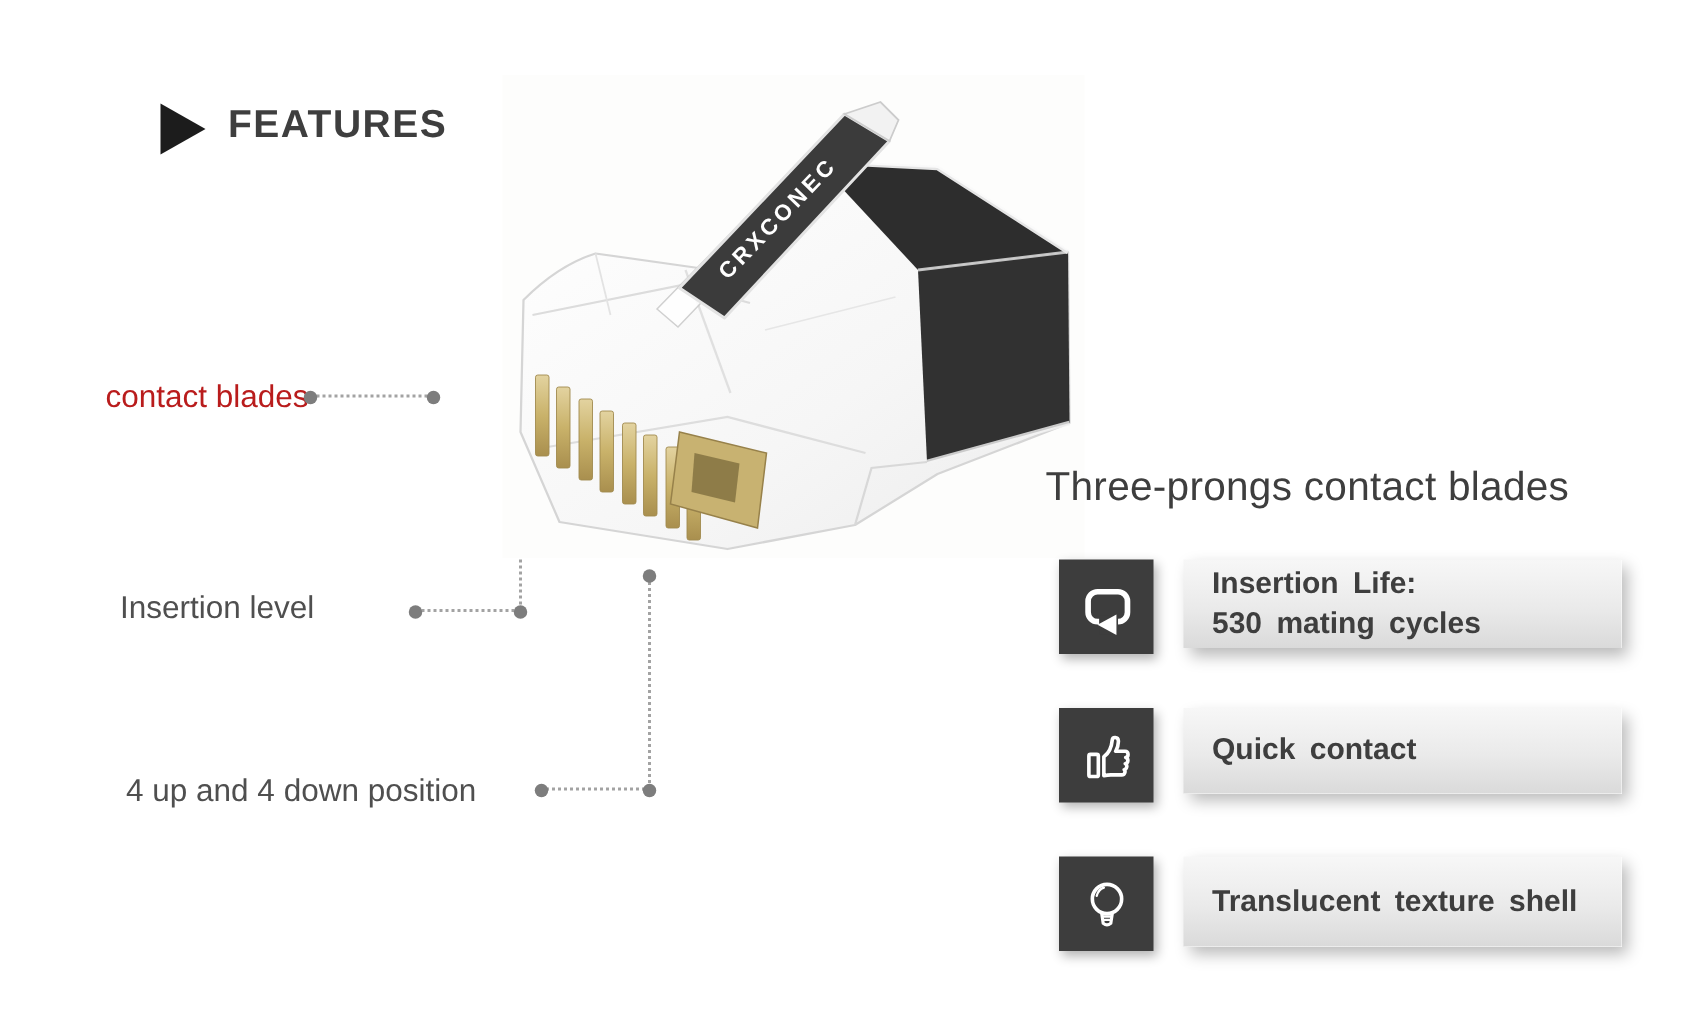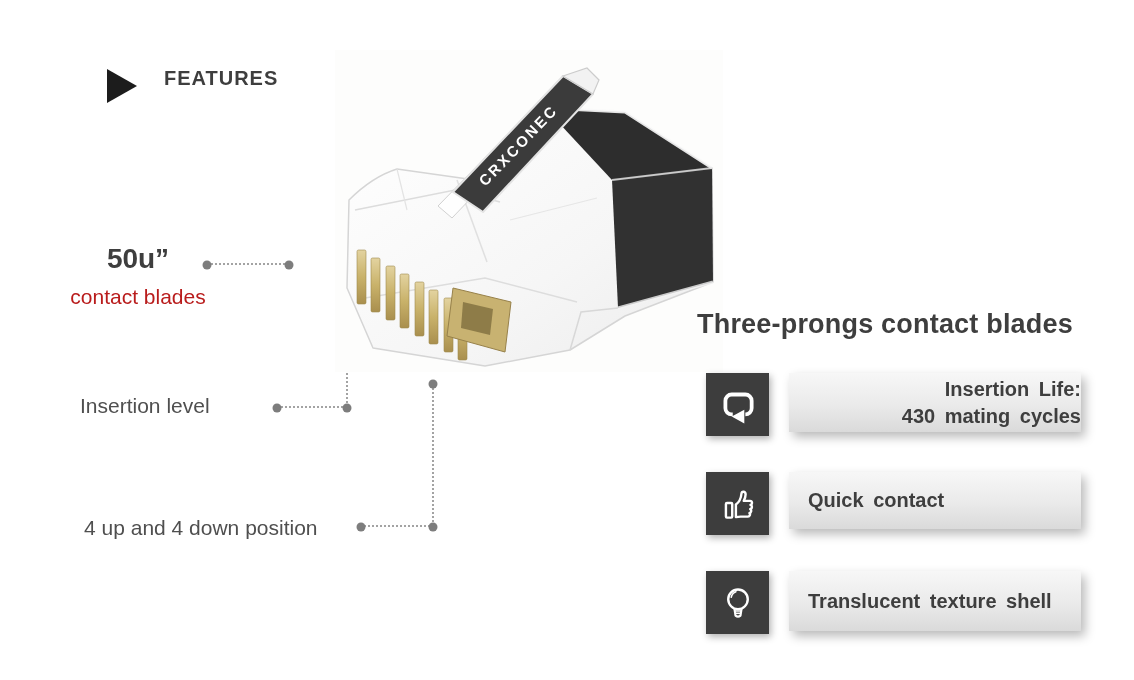--- a/index.html
+++ b/index.html
@@ -12,22 +12,22 @@
 
   
   .tri{
     width:0;height:0;
     border-left:30px solid #1c1c1c;
     border-top:17px solid transparent;
     border-bottom:17px solid transparent;
     left:107px;top:69px;
   }
   .features-title{
-    left:164px;top:67px;
-    font-size:20px;font-weight:bold;color:#3e3e3e;letter-spacing:1px;
+    left:152px;top:67px;
+    font-size:26px;font-weight:bold;color:#3e3e3e;letter-spacing:1px;
   }
 
   
   .callout-blades{left:62px;top:243px;width:152px;text-align:center;}
   .callout-blades .value{font-size:28px;font-weight:bold;color:#3e3e3e;}
   .callout-blades .label{font-size:21px;color:#b91c1c;margin-top:10px;}
   .callout-text{font-size:21px;color:#4f4f4f;white-space:nowrap;}
   .callout-component{left:80px;top:394px;}
   .callout-position{left:84px;top:516px;}
 
@@ -37,21 +37,21 @@
   .dot{
     width:9px;height:9px;border-radius:50%;background:#7d7d7d;
     transform:translate(-50%,-50%);
   }
 
   
   .product-wrap{left:335px;top:50px;width:388px;height:322px;background:#fdfdfc;}
 
   
   .panel-heading{
-    left:697px;top:309px;font-size:27px;font-weight:bold;color:#3e3e3e;
+    left:697px;top:309px;font-size:27px;font-weight:normal;color:#3e3e3e;
     white-space:nowrap;letter-spacing:0.2px;
   }
   .icon-box{
     width:63px;height:63px;background:#3d3d3d;
     box-shadow:2px 3px 7px rgba(0,0,0,0.30);
     display:flex;align-items:center;justify-content:center;
   }
   .bar{
     left:789px;width:292px;
     background:linear-gradient(180deg,#f7f7f7 0%,#eaeaea 55%,#dadada 100%);
@@ -65,21 +65,20 @@
   }
   .bar-line:empty{display:none;}
 </style>
 </head>
 <body>
 
 <div class="abs tri"></div>
 <div class="abs features-title">FEATURES</div>
 
 <div class="abs callout-blades">
-  <div class="value">50u”</div>
   <div class="label">contact blades</div>
 </div>
 <div class="abs lead-h" style="left:207px;top:263px;width:82px;"></div>
 <div class="abs dot" style="left:207px;top:265px;"></div>
 <div class="abs dot" style="left:289px;top:265px;"></div>
 
 <div class="abs callout-text callout-component">Insertion level</div>
 <div class="abs lead-h" style="left:277px;top:406px;width:70px;"></div>
 <div class="abs lead-v" style="left:346px;top:322px;height:85px;"></div>
 <div class="abs dot" style="left:277px;top:408px;"></div>
@@ -152,23 +151,23 @@
 
 <div class="abs panel-heading">Three-prongs contact blades</div>
 
 <div class="abs icon-box" style="left:706px;top:373px;">
   <svg width="42" height="42" viewBox="0 0 40 40">
     <rect x="8" y="10" width="25" height="19" rx="6" fill="none" stroke="#ffffff" stroke-width="3.6"></rect>
     <rect x="15" y="25" width="12" height="12" fill="#3d3d3d"></rect>
     <polygon points="14,31 26,24.5 26,37.5" fill="#ffffff"></polygon>
   </svg>
 </div>
-<div class="abs bar" style="top:373px;height:59px;text-align:right;">
+<div class="abs bar" style="top:373px;height:59px;">
   <div class="bar-line">Insertion Life:</div>
-  <div class="bar-line">430 mating cycles</div>
+  <div class="bar-line">530 mating cycles</div>
 </div>
 
 <div class="abs icon-box" style="left:706px;top:472px;">
   <svg width="42" height="42" viewBox="0 0 40 40">
     <rect x="8.5" y="19" width="6" height="14" rx="1" fill="none" stroke="#ffffff" stroke-width="2.3"></rect>
     <path d="M18 32.5 L18 20.5 C21.5 18 23 13.5 23.3 10 C23.5 7.6 27 7.7 27.2 10.3
              C27.4 12.8 26.3 15.5 25.5 17 L31.5 17 C33.8 17 34 20.5 31.9 20.9
              C33.9 21.5 33.6 24.6 31.6 24.9 C33.2 25.7 32.7 28.4 30.9 28.7
              C32 29.6 31.2 32 29.5 32 L22.5 32 C20.8 32 19.5 32.2 18 32.5 Z" fill="none" stroke="#ffffff" stroke-width="2.3" stroke-linejoin="round"></path>
   </svg>

